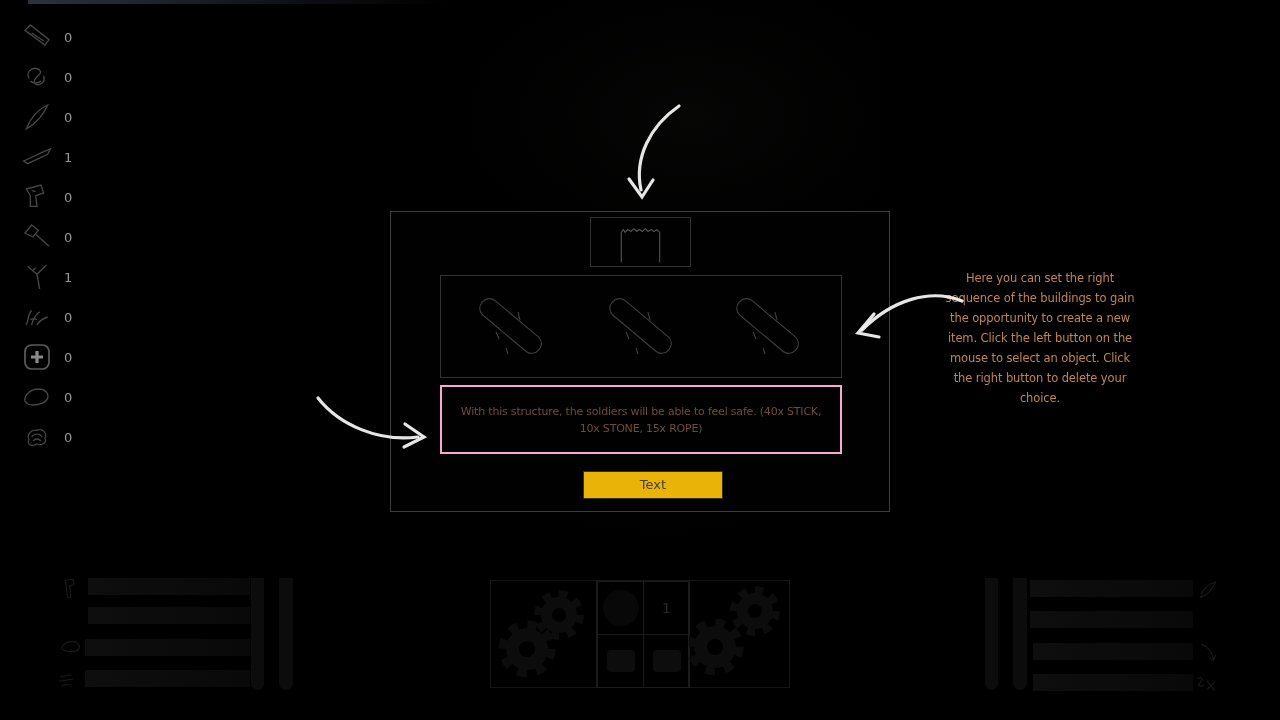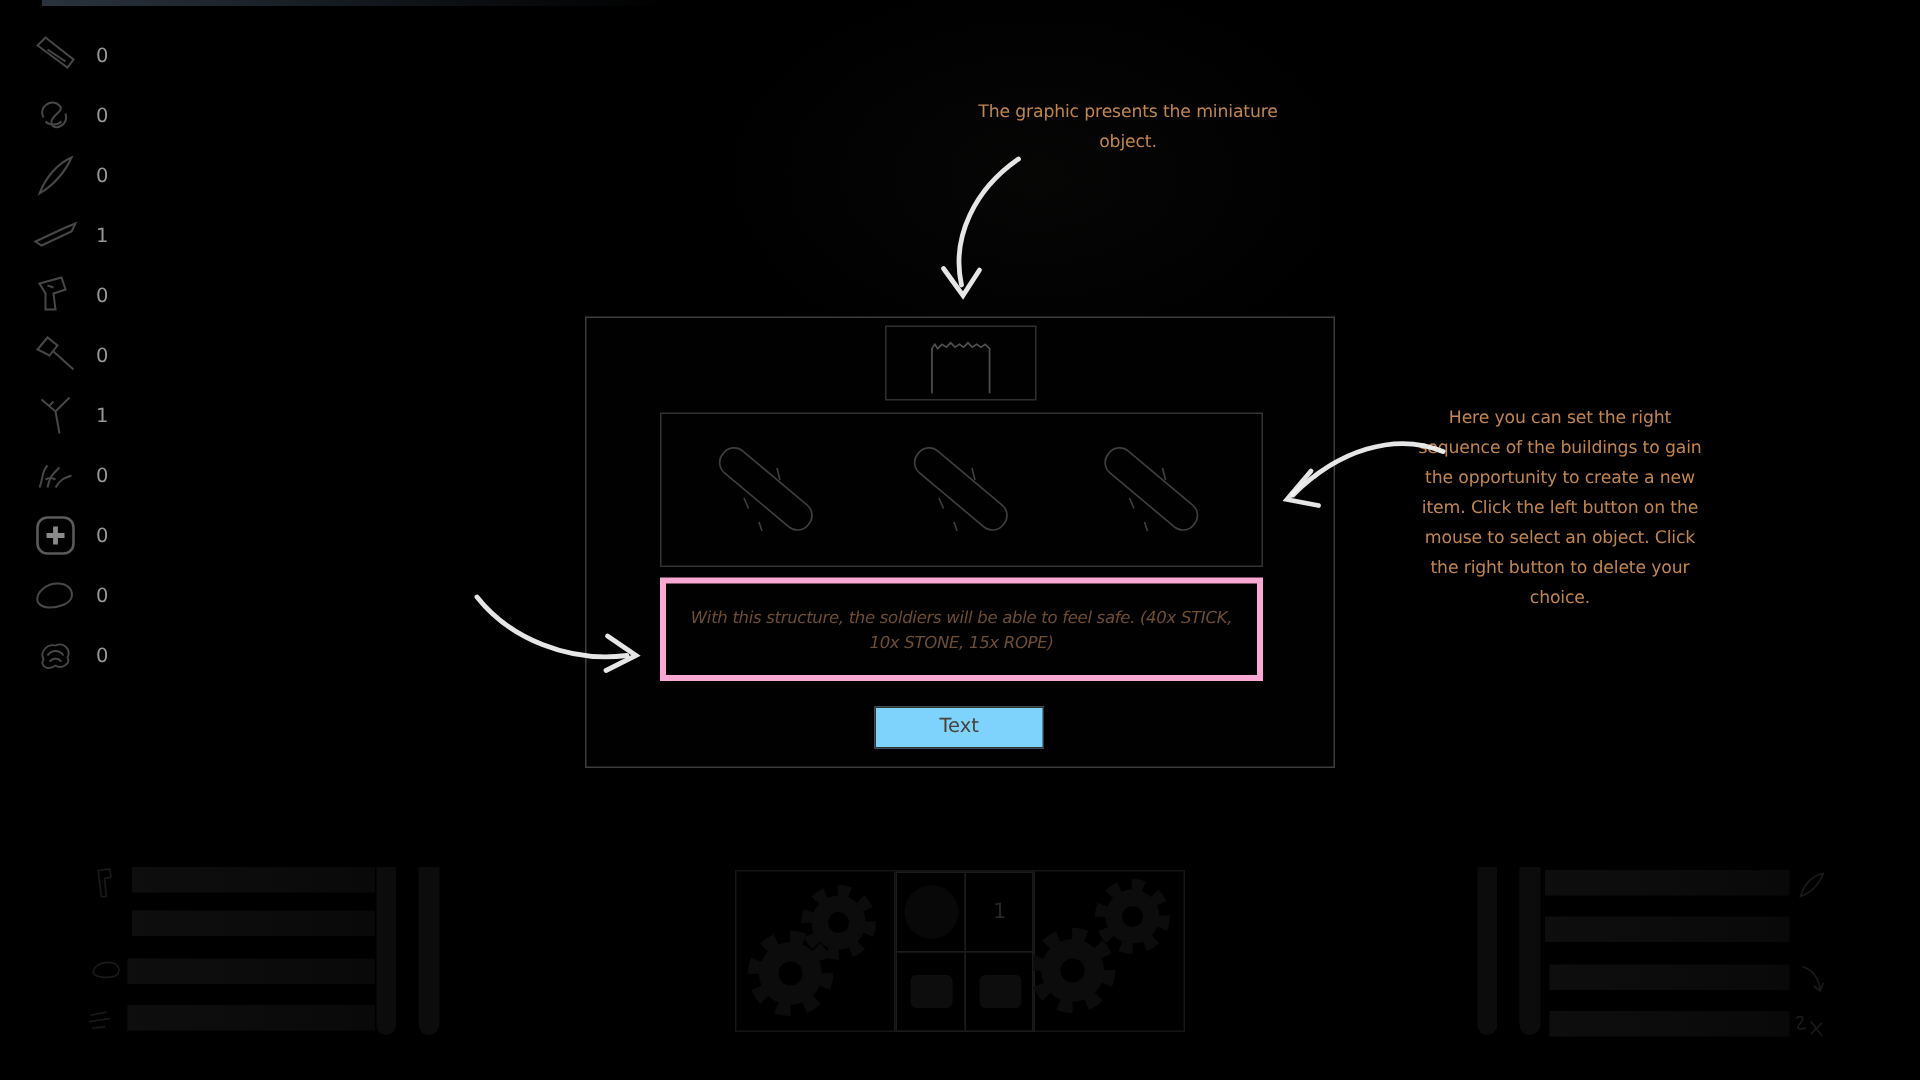--- a/index.html
+++ b/index.html
@@ -19,25 +19,25 @@
   .inv-icon{width:38px;height:32px;flex:0 0 38px;}
   .inv-count{margin-left:8px;color:#979797;font-size:13px;}
 
   
   .dialog{position:absolute;left:390px;top:211px;width:500px;height:301px;background:#010101;
     border:1px solid #3c3c3c;box-sizing:border-box;}
   .preview-box{position:absolute;left:199px;top:5px;width:101px;height:50px;border:1px solid #303030;box-sizing:border-box;}
   .slots-panel{position:absolute;left:49px;top:63px;width:402px;height:103px;border:1px solid #333;box-sizing:border-box;}
   .slot{position:absolute;top:10px;width:110px;height:82px;}
   .slot1{left:15px;} .slot2{left:145px;} .slot3{left:272px;}
-  .desc-box{position:absolute;left:49px;top:173px;width:402px;height:69px;border:4px solid #f9a8d4;box-sizing:border-box;
-    display:flex;align-items:center;justify-content:center;font-style:italic;}
+  .desc-box{position:absolute;left:49px;top:173px;width:402px;height:69px;border:2px solid #f9a8d4;box-sizing:border-box;
+    display:flex;align-items:center;justify-content:center;}
   .desc-text{width:382px;text-align:center;color:#6f4e33;font-size:11px;line-height:17px;letter-spacing:-0.2px;}
-  .text-btn{position:absolute;left:192px;top:259px;width:113px;height:28px;border:1px solid #323232;box-sizing:border-box;
-    color:#4a4238;font-size:13px;text-align:center;line-height:26px;background:#7dd3fc;}
+  .text-btn{position:absolute;left:192px;top:259px;width:140px;height:28px;border:1px solid #323232;box-sizing:border-box;
+    color:#4a4238;font-size:13px;text-align:center;line-height:26px;background:#eab308;}
 
   
   .note{position:absolute;color:#c2854f;font-size:11.5px;line-height:20px;letter-spacing:-0.1px;}
   .note-top{left:642px;top:64px;width:220px;text-align:center;}
   .note-left{left:196px;top:351px;white-space:nowrap;}
   .note-right{left:940px;top:268px;width:200px;text-align:center;}
   .arrows{position:absolute;left:0;top:0;width:1280px;height:720px;pointer-events:none;}
 
   
   .hbar{position:absolute;height:17px;background:linear-gradient(90deg,#0e0e0e,#090909);}
@@ -207,21 +207,20 @@
       </div>
     </div>
 
     <div class="desc-box">
       <div class="desc-text">With this structure, the soldiers will be able to feel safe. (40x STICK, 10x STONE, 15x ROPE)</div>
     </div>
 
     <div class="text-btn">Text</div>
   </div>
 
-  <div class="note note-top">The graphic presents the miniature object.</div>
   <div class="note note-right">Here you can set the right sequence of the buildings to gain the opportunity to create a new item. Click the left button on the mouse to select an object. Click the right button to delete your choice.</div>
 
   <svg class="arrows" viewBox="0 0 1280 720">
     <g fill="none" stroke="#f2f2f2" stroke-width="3.2" stroke-linecap="round" stroke-opacity="0.95">
       <g>
         <path d="M679,106 C650,126 634,158 641,190"></path>
         <path d="M629,179 L642,197 L653,180"></path>
       </g>
       <g>
         <path d="M318,398 C340,426 380,442 418,437"></path>

